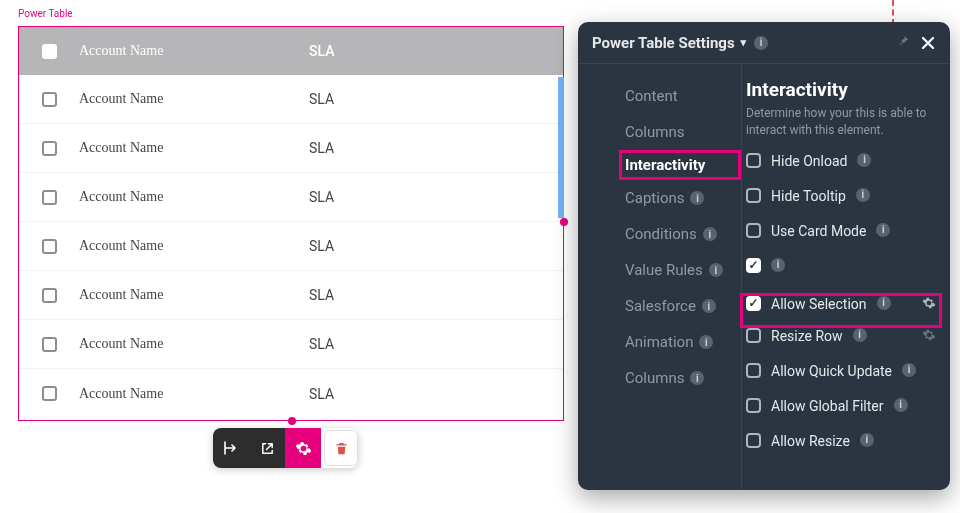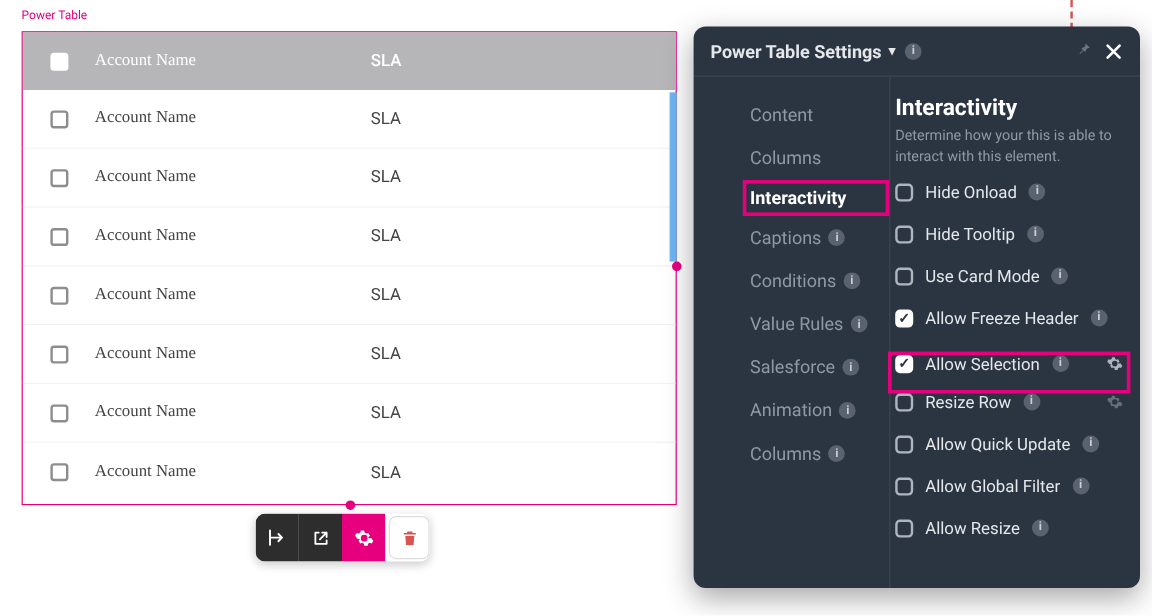--- a/index.html
+++ b/index.html
@@ -406,21 +406,20 @@
             <span>Hide Tooltip</span>
             <i class="info">i</i>
           </div>
           <div class="opt-row">
             <span class="ck"></span>
             <span>Use Card Mode</span>
             <i class="info">i</i>
           </div>
           <div class="opt-row">
             <span class="ck checked">✓</span>
-            <span>Allow Freeze Header</span>
             <i class="info">i</i>
           </div>
           <div class="opt-row hl2">
             <span class="ck checked">✓</span>
             <span>Allow Selection</span>
             <i class="info">i</i>
             <span class="gear-slot" style=""><svg width="14" height="14" viewBox="0 0 24 24">
                 <path fill="currentColor" d="M12 8a4 4 0 100 8 4 4 0 000-8zm9 4c0 .4 0 .8-.1 1.2l2 1.6-2 3.4-2.4-.8a7 7 0 01-2 1.2l-.4 2.4h-4l-.4-2.4a7 7 0 01-2-1.2l-2.4.8-2-3.4 2-1.6A7 7 0 013 12c0-.4 0-.8.1-1.2l-2-1.6 2-3.4 2.4.8a7 7 0 012-1.2L8 3h4l.4 2.4a7 7 0 012 1.2l2.4-.8 2 3.4-2 1.6c.07.4.1.8.1 1.2z"></path>
               </svg></span>
           </div>

